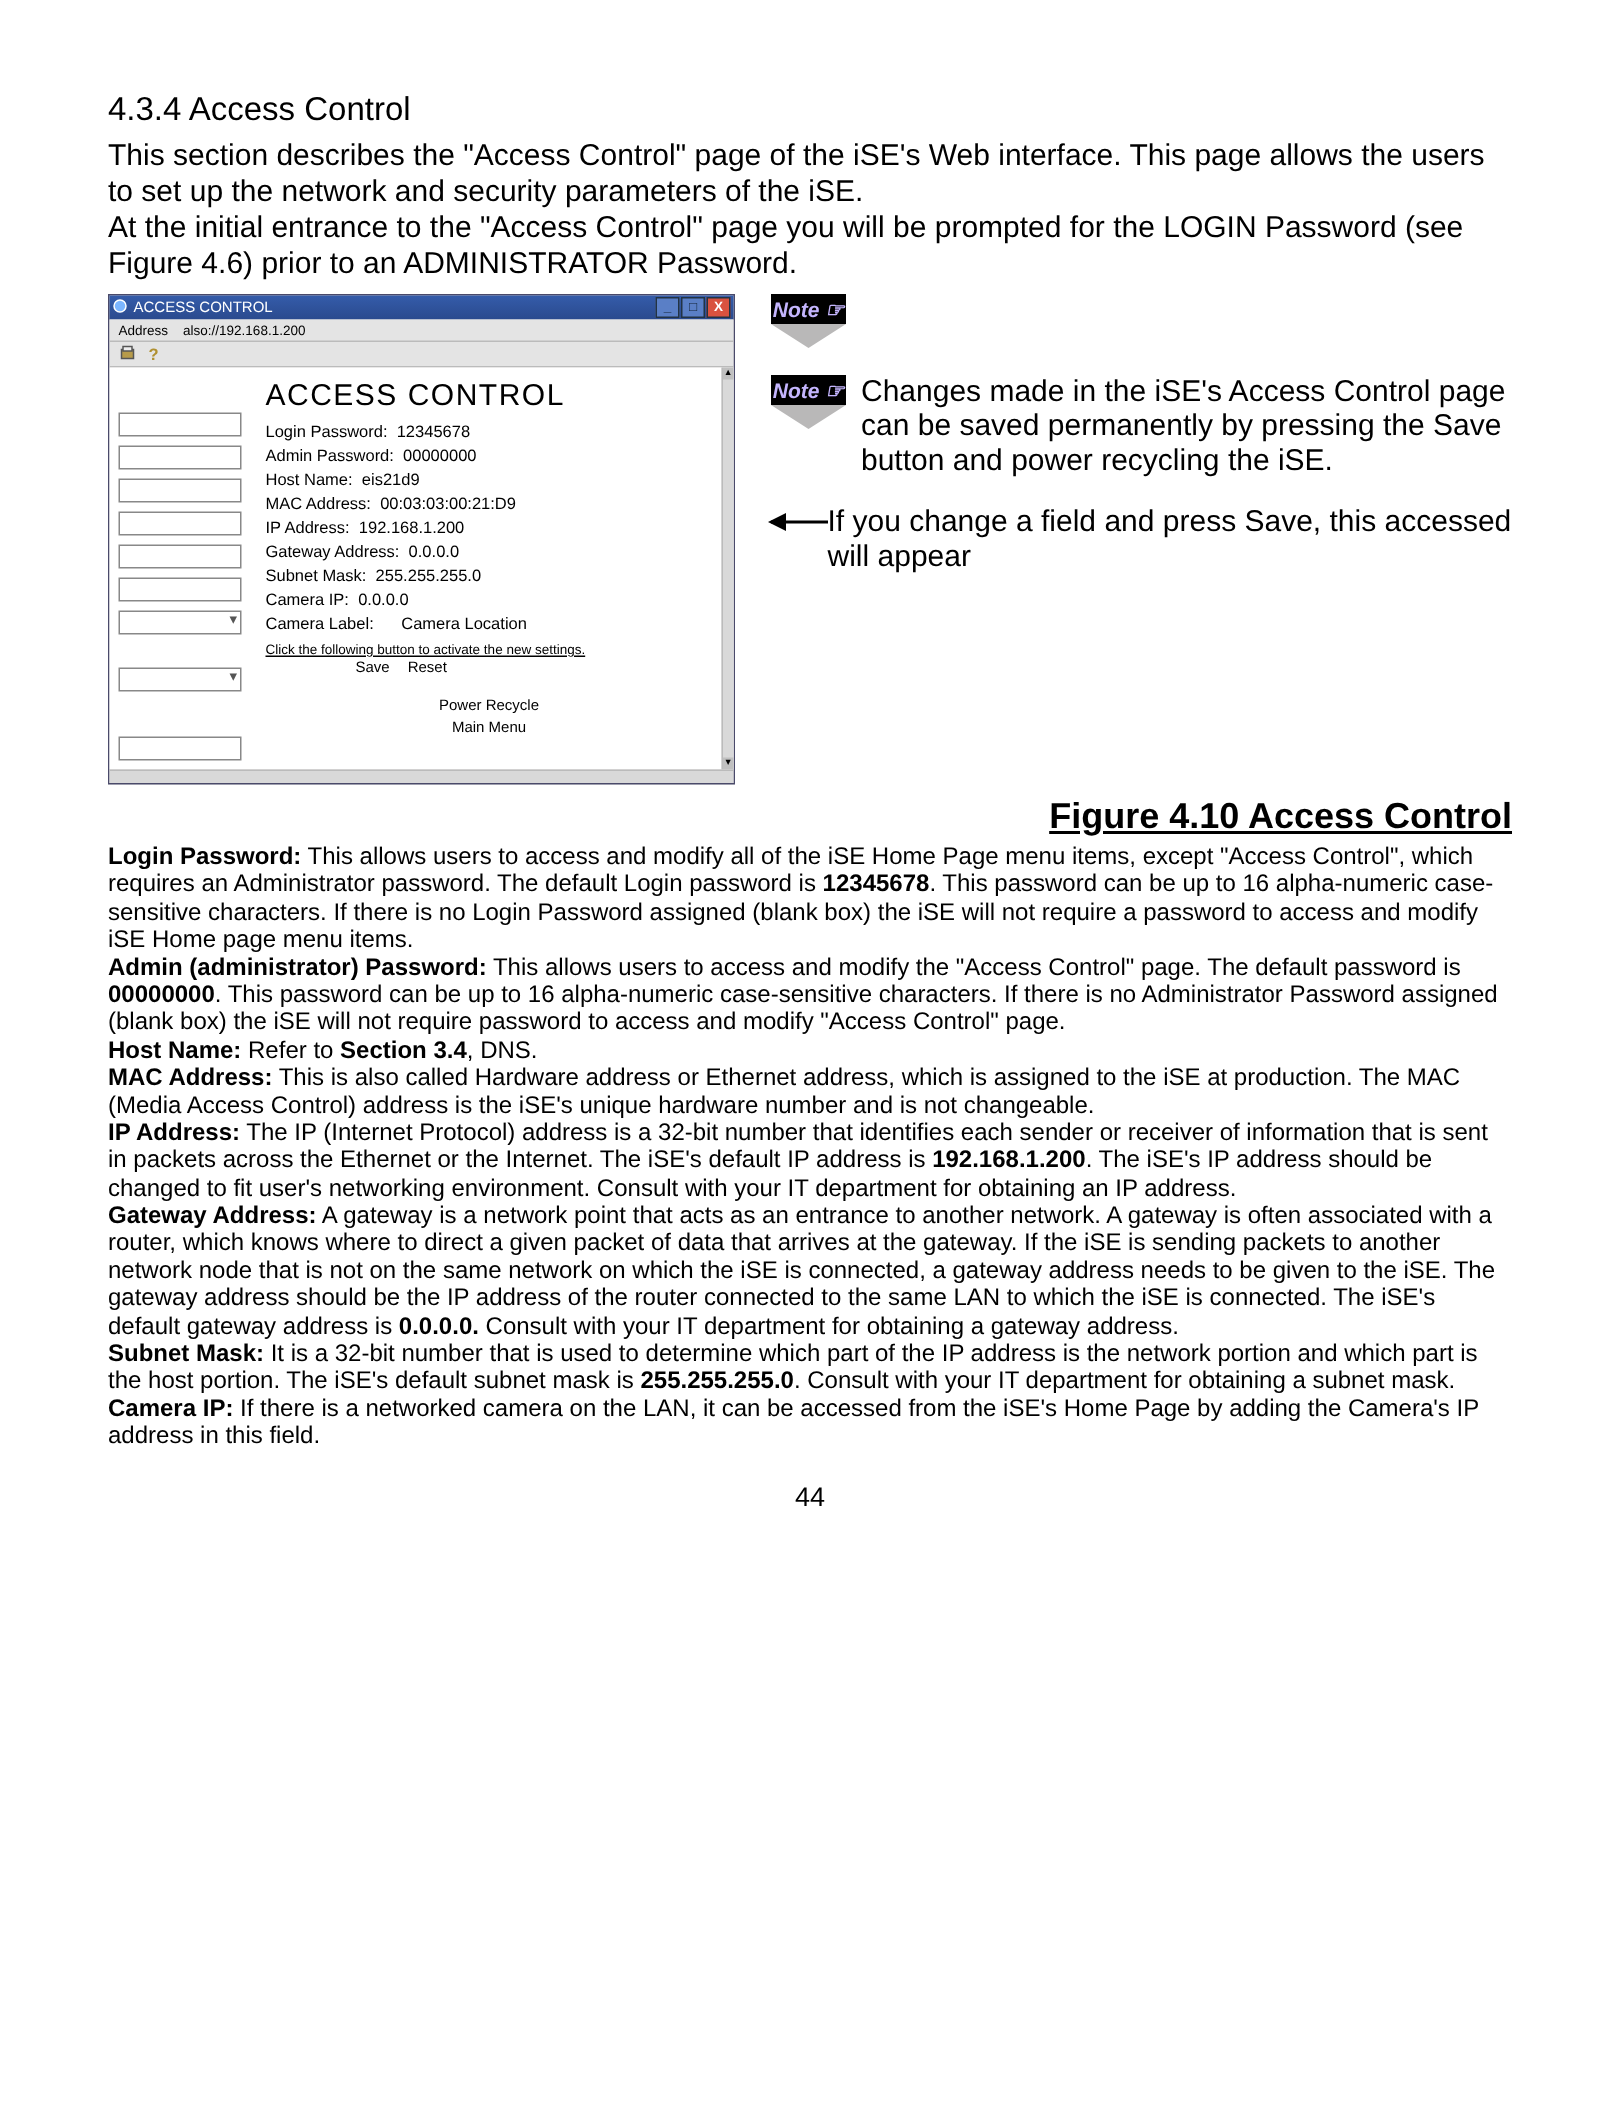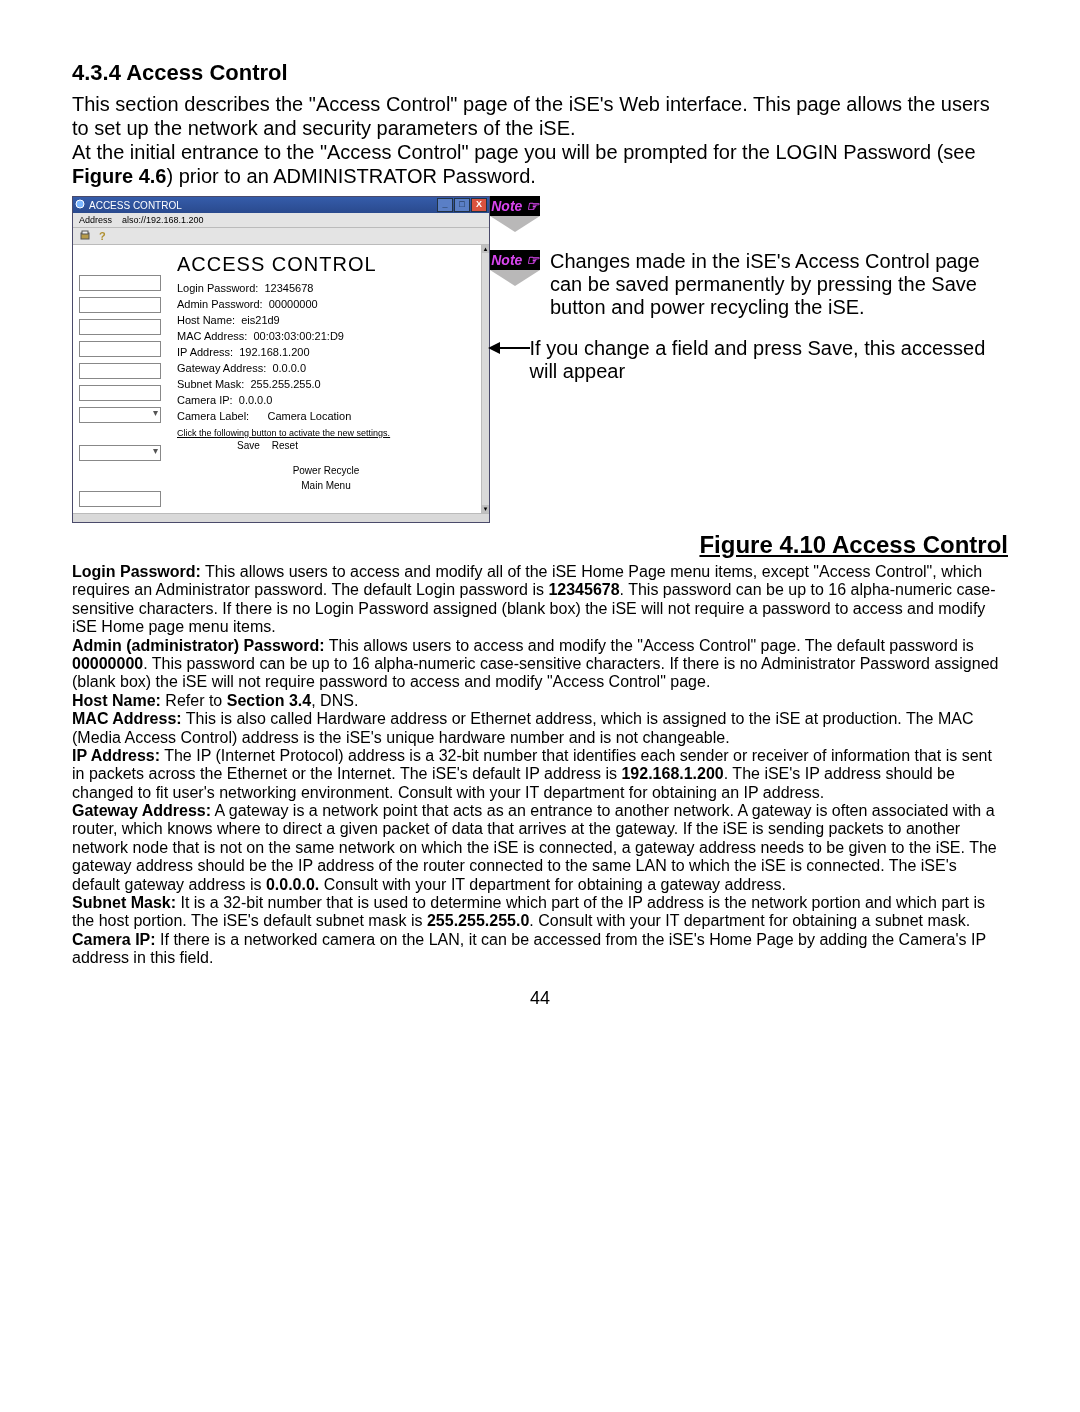--- a/index.html
+++ b/index.html
@@ -9,32 +9,33 @@
     background: #fff;
     color: #000;
   }
   .page {
     width: 1080px;
     padding: 60px 72px 40px 72px;
     box-sizing: border-box;
   }
   .heading {
     font-size: 22px;
-    font-weight: bold;
+    font-weight: normal;
     margin-bottom: 6px;
   }
   .body-text {
     font-size: 20px;
     line-height: 1.2;
   }
-  .body-text .b { font-weight: bold; }
+  .body-text .b { font-weight: normal; }
   .figure-area {
     margin-top: 8px;
     display: flex;
     align-items: flex-start;
+    column-gap: 24px;
     justify-content: flex-end;
   }
   
   .browser {
     width: 416px;
     border: 1px solid #4a4a6a;
     background: #eceaea;
     font-size: 10px;
   }
   .titlebar {
@@ -158,21 +159,21 @@
     align-items: flex-start;
     gap: 10px;
     margin-bottom: 18px;
   }
   .note-badge {
     width: 50px;
     flex-shrink: 0;
   }
   .note-badge .box {
     background: #000;
-    color: #d946ef;
+    color: #c4b5fd;
     font-weight: bold;
     font-style: italic;
     font-size: 14px;
     text-align: center;
     padding: 2px 0;
   }
   .note-badge .tri {
     width: 0; height: 0;
     border-left: 25px solid transparent;
     border-right: 25px solid transparent;

